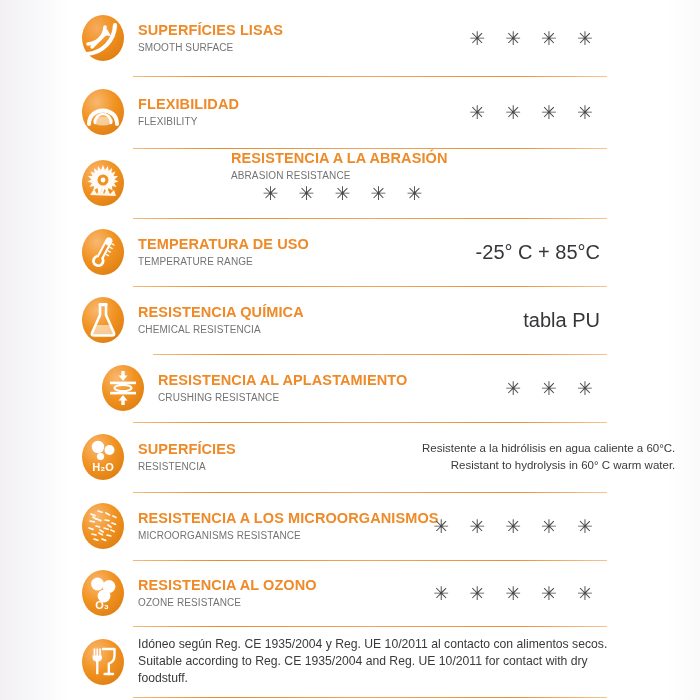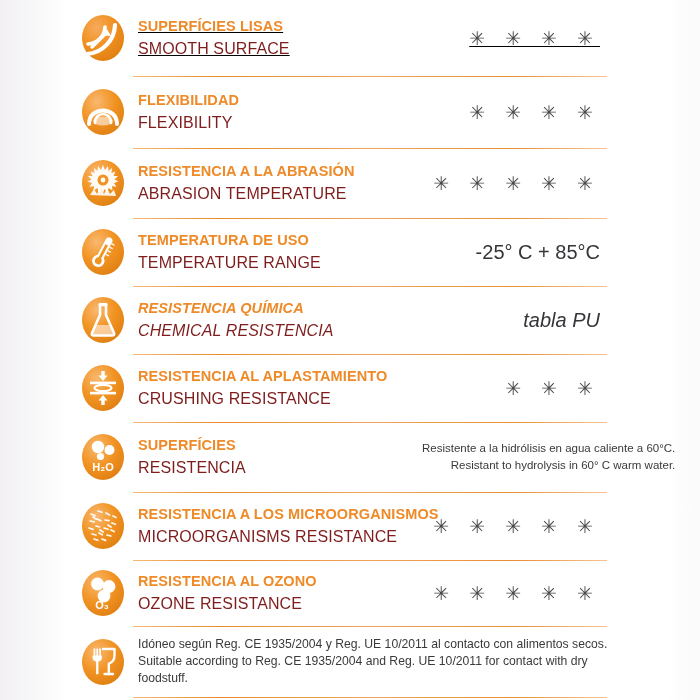--- a/index.html
+++ b/index.html
@@ -90,22 +90,22 @@
   }
   .title-es {
     color: #ee8a28;
     font-weight: bold;
     font-size: 14.5px;
     letter-spacing: 0.1px;
     line-height: 1.45;
     white-space: nowrap;
   }
   .title-en {
-    color: #7f1d1d;
-    font-size: 16px;
+    color: #737373;
+    font-size: 10px;
     letter-spacing: 0.1px;
     line-height: 1.45;
     white-space: nowrap;
   }
 
   .value {
     flex: 1 1 auto;
     text-align: right;
     color: #3a3a3c;
     padding-right: 8px;
@@ -152,21 +152,21 @@
   .food-text p { margin: 0; }
 </style>
 </head>
 <body>
 
 <div class="page-edge-left"></div>
 <div class="page-edge-right"></div>
 
 <div class="sheet">
 
-  <div class="row" style="height:76px;text-decoration:underline;">
+  <div class="row" style="height:76px;">
     <div class="icon-wrap">
       <svg width="44" height="48" viewBox="0 0 44 48">
         <defs>
             <radialGradient id="g1" cx="35%" cy="28%" r="78%">
           <stop offset="0%" stop-color="#f7ab5d"></stop>
               <stop offset="55%" stop-color="#f0901f"></stop>
               <stop offset="100%" stop-color="#e07e13"></stop>
         </radialGradient>
           </defs>
         <ellipse cx="22" cy="24" rx="21" ry="23" fill="url(#g1)"></ellipse>
@@ -203,42 +203,42 @@
     </div>
     <div class="labels">
       <div class="title-es">FLEXIBILIDAD</div>
       <div class="title-en">FLEXIBILITY</div>
     </div>
     <div class="value">
       <div class="stars">✳ ✳ ✳ ✳</div>
     </div>
   </div>
 
-  <div class="row" style="height:70px;">
+  <div class="row" style="height:70px;flex-direction:column;">
     <div class="icon-wrap">
       <svg width="44" height="48" viewBox="0 0 44 48">
         <defs>
             <radialGradient id="g3" cx="35%" cy="28%" r="78%">
           <stop offset="0%" stop-color="#f9b870"></stop>
               <stop offset="55%" stop-color="#f19322"></stop>
               <stop offset="100%" stop-color="#e08014"></stop>
         </radialGradient>
           </defs>
         <ellipse cx="22" cy="24" rx="21" ry="23" fill="url(#g3)"></ellipse>
         <g fill="#fff">
           <path d="M22 6 L24 11 L27 7 L27.5 12 L31 9 L30.5 14 L34.5 12.5 L32.5 17 L37 17 L33.5 20.5 L37.5 22.5 L33 24 L35.5 28 L31 27 L31.5 31.5 L27.5 29 L26.5 33.5 L23.5 30 L22 34.5 L20.5 30 L17.5 33.5 L16.5 29 L12.5 31.5 L13 27 L8.5 28 L11 24 L6.5 22.5 L10.5 20.5 L7 17 L11.5 17 L9.5 12.5 L13.5 14 L13 9 L16.5 12 L17 7 L20 11 Z" opacity="0.95"></path>
         </g>
         <circle cx="22" cy="21" r="5.5" fill="#f19322"></circle>
         <circle cx="22" cy="21" r="2.4" fill="#fff"></circle>
         <path d="M9 36 L13 30 L16 35 L19 28 L23 35 L26 29 L29 35 L33 31 L35 37 Z" fill="#fff" opacity="0.9"></path>
       </svg>
     </div>
     <div class="labels">
       <div class="title-es">RESISTENCIA A LA ABRASIÓN</div>
-      <div class="title-en">ABRASION TEMPERATURE</div>
+      <div class="title-en">ABRASION RESISTANCE</div>
     </div>
     <div class="value">
       <div class="stars">✳ ✳ ✳ ✳ ✳</div>
     </div>
   </div>
 
   <div class="row" style="height:68px;">
     <div class="icon-wrap">
       <svg width="44" height="48" viewBox="0 0 44 48">
         <defs>
@@ -263,21 +263,21 @@
     </div>
     <div class="labels">
       <div class="title-es">TEMPERATURA DE USO</div>
       <div class="title-en">TEMPERATURE RANGE</div>
     </div>
     <div class="value">
       <div class="value-text">-25° C + 85°C</div>
     </div>
   </div>
 
-  <div class="row" style="height:68px;font-style:italic;">
+  <div class="row" style="height:68px;">
     <div class="icon-wrap">
       <svg width="44" height="48" viewBox="0 0 44 48">
         <defs>
             <radialGradient id="g5" cx="35%" cy="28%" r="78%">
           <stop offset="0%" stop-color="#f9b870"></stop>
               <stop offset="55%" stop-color="#f19322"></stop>
               <stop offset="100%" stop-color="#e08014"></stop>
         </radialGradient>
           </defs>
         <ellipse cx="22" cy="24" rx="21" ry="23" fill="url(#g5)"></ellipse>
@@ -288,21 +288,21 @@
     </div>
     <div class="labels">
       <div class="title-es">RESISTENCIA QUÍMICA</div>
       <div class="title-en">CHEMICAL RESISTENCIA</div>
     </div>
     <div class="value">
       <div class="value-text">tabla PU</div>
     </div>
   </div>
 
-  <div class="row" style="height:68px;">
+  <div class="row" style="height:68px;margin-left:20px;">
     <div class="icon-wrap">
       <svg width="44" height="48" viewBox="0 0 44 48">
         <defs>
             <radialGradient id="g6" cx="35%" cy="28%" r="78%">
           <stop offset="0%" stop-color="#f9b870"></stop>
               <stop offset="55%" stop-color="#f19322"></stop>
               <stop offset="100%" stop-color="#e08014"></stop>
         </radialGradient>
           </defs>
         <ellipse cx="22" cy="24" rx="21" ry="23" fill="url(#g6)"></ellipse>

